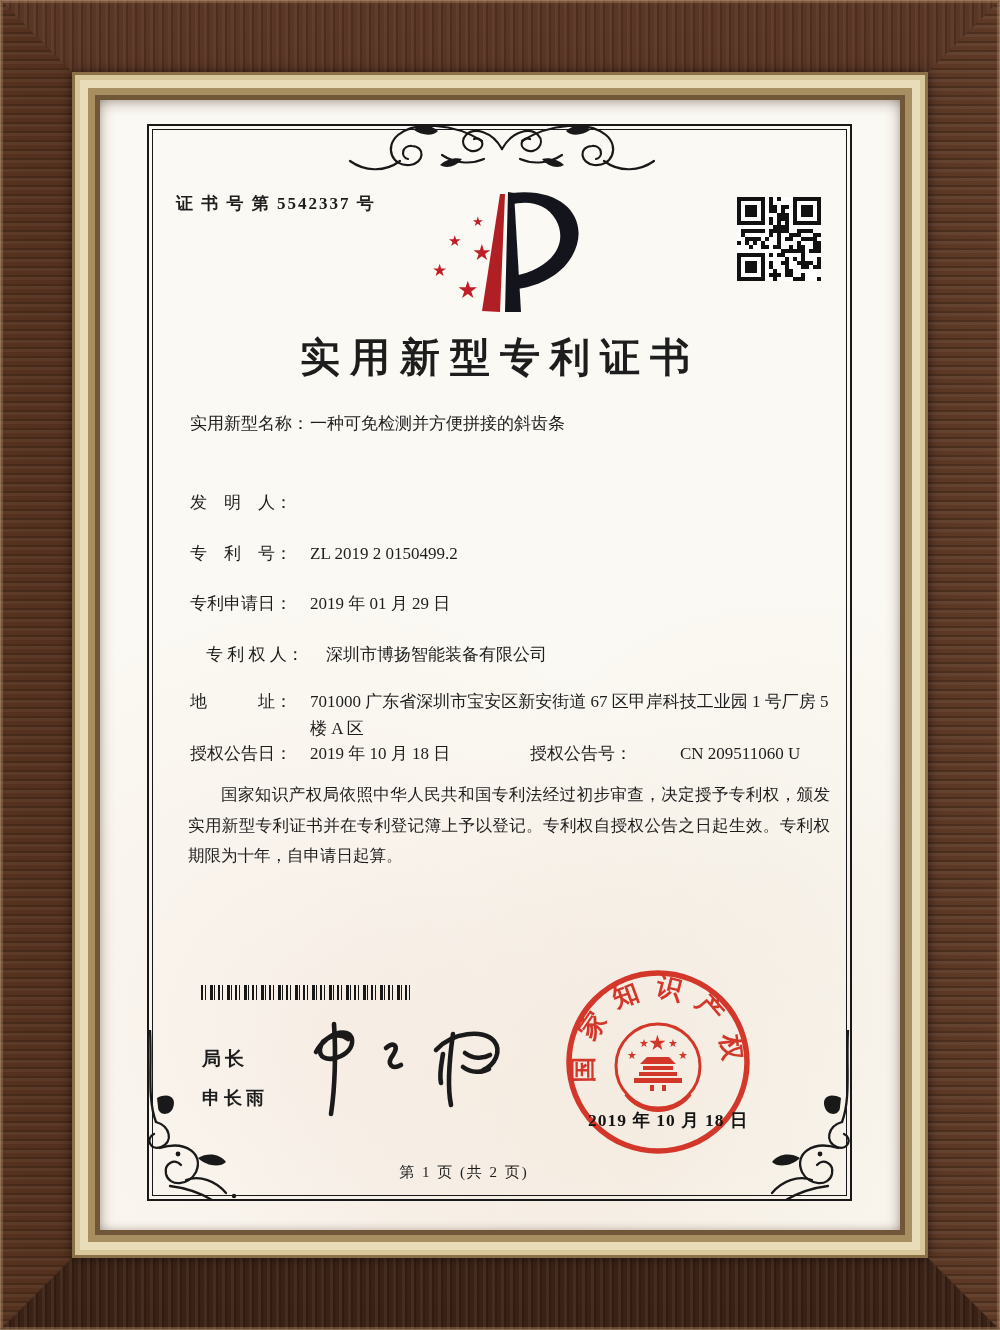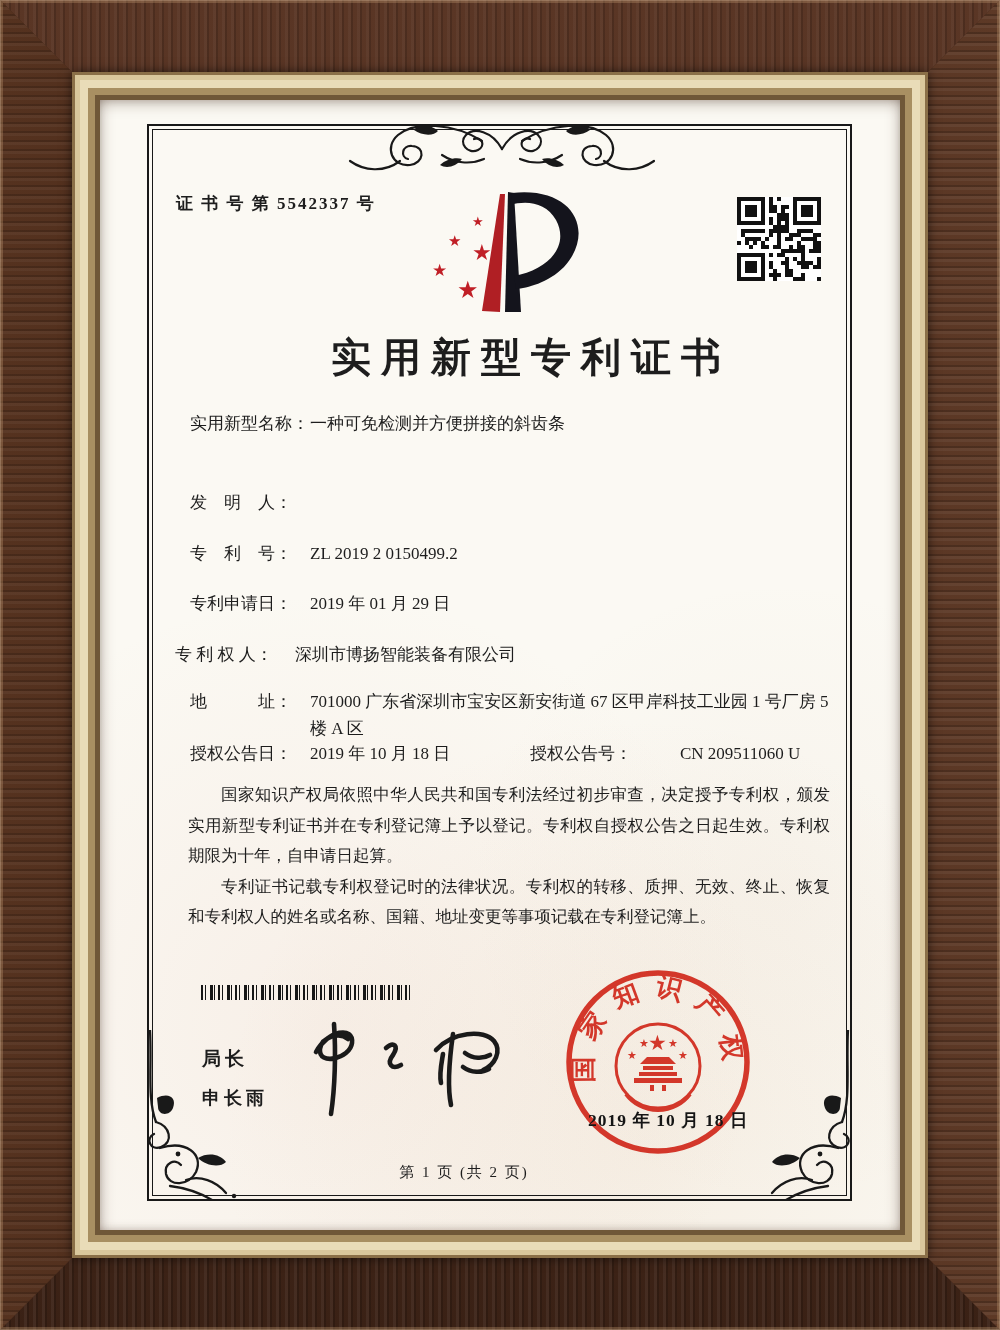--- a/index.html
+++ b/index.html
@@ -32,31 +32,31 @@
     box-shadow:inset 0 10px 16px -10px rgba(60,35,20,.5), inset 0 -6px 12px -8px rgba(60,35,20,.35),
                inset 10px 0 16px -12px rgba(60,35,20,.45), inset -10px 0 16px -12px rgba(60,35,20,.45);}
 
   
   .cborder{position:absolute;left:147px;top:124px;width:701px;height:1073px;border:2.6px solid #181818;}
   .cborder .inner{position:absolute;inset:3px;border:1.3px solid #181818;}
 
   .page{position:absolute;inset:0;color:#1d1d1d;}
 
   .cert-no{position:absolute;left:176px;top:192px;font-size:17px;letter-spacing:2px;font-weight:600;}
-  .title{position:absolute;left:150px;top:330px;width:762px;text-align:center;
+  .title{position:absolute;left:150px;top:330px;width:700px;text-align:center;
          font-size:40px;font-weight:600;letter-spacing:10px;}
 
   .field-row{position:absolute;display:flex;align-items:flex-start;font-size:17px;line-height:1.6;}
   .f-label{flex:0 0 120px;white-space:pre;font-weight:500;}
   .f-value{white-space:pre-wrap;font-weight:500;}
   .row-name{left:190px;top:410px;}
   .row-inv{left:190px;top:489px;}
   .row-pno{left:190px;top:540px;}
   .row-fdate{left:190px;top:590px;}
-  .row-patee{left:175px;top:641px;align-items:flex-end;}
+  .row-patee{left:206px;top:641px;align-items:flex-end;}
   .row-addr{left:190px;top:688px;}  .row-addr .f-value{width:535px;}
   .row-gdate{left:190px;top:740px;}
   .row-gno{left:530px;top:740px;gap:28px;}   .row-gno .f-label{flex-basis:122px;}
 
   .body-text{position:absolute;left:188px;top:780px;width:642px;font-size:16.5px;
              line-height:1.85;text-align:justify;}
   .body-text p{margin:0;text-indent:2em;}
 
   .barcode{position:absolute;left:201px;top:985px;width:212px;height:15px;
     background:repeating-linear-gradient(90deg,#161616 0 2px,transparent 2px 4px,#161616 4px 5px,
@@ -327,21 +327,20 @@
       <span class="f-label">授权公告日：</span>
       <span class="f-value">2019 年 10 月 18 日</span>
     </div>
     <div class="field-row row-gno">
       <span class="f-label">授权公告号：</span>
       <span class="f-value">CN 209511060 U</span>
     </div>
 
     <div class="body-text">
       <p>国家知识产权局依照中华人民共和国专利法经过初步审查，决定授予专利权，颁发实用新型专利证书并在专利登记簿上予以登记。专利权自授权公告之日起生效。专利权期限为十年，自申请日起算。</p>
-      <p>专利证书记载专利权登记时的法律状况。专利权的转移、质押、无效、终止、恢复和专利权人的姓名或名称、国籍、地址变更等事项记载在专利登记簿上。</p>
     </div>
 
     <div class="barcode"></div>
 
     <div class="signer-title">局长</div>
     <div class="signer-name">申长雨</div>
 
     <svg class="signature" width="235" height="112" viewBox="0 0 235 112">
       <g stroke="#1a1a1a" fill="none" stroke-width="4.6" stroke-linecap="round" stroke-linejoin="round">
         <path d="M30,40 C42,18 68,14 66,31 C64,47 32,54 34,37 C36,24 54,20 62,27"></path>

